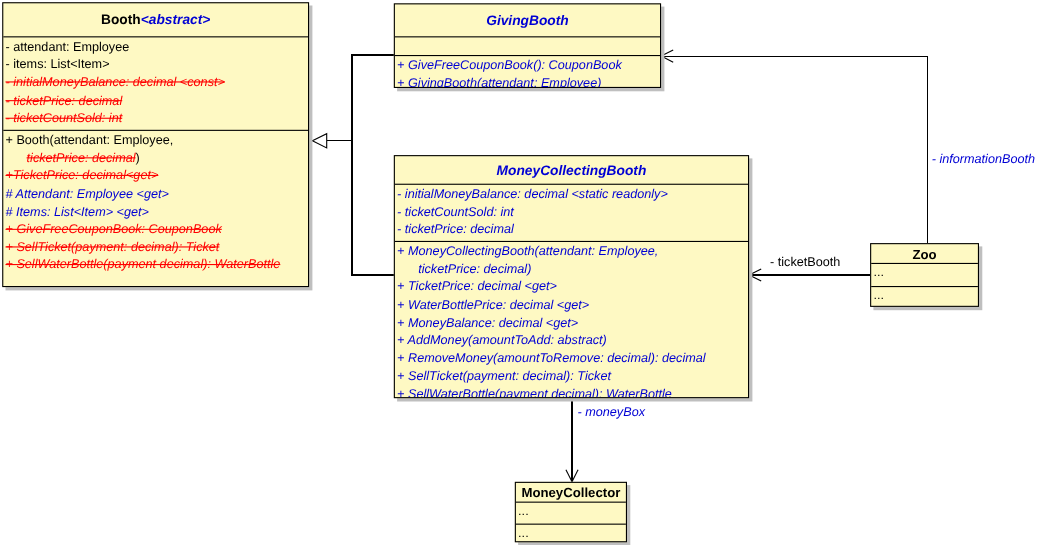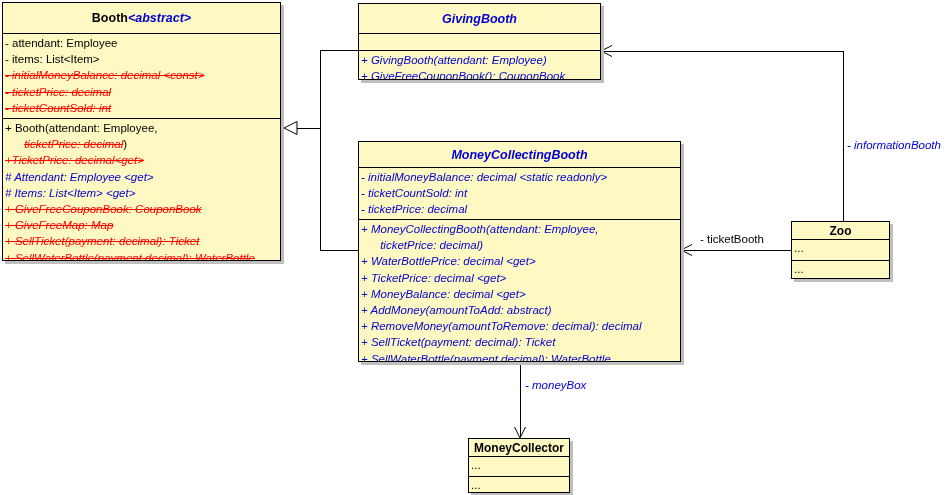--- a/index.html
+++ b/index.html
@@ -102,52 +102,51 @@
       <div class="uml-line"><span class="seg-removed">- ticketPrice: decimal</span></div>
       <div class="uml-line"><span class="seg-removed">- ticketCountSold: int</span></div>
     </div>
   <div class="uml-methods">
       <div class="uml-line"><span class="seg-plain">+ Booth(attendant: Employee,</span></div>
       <div class="uml-line"><span class="seg-plain">      </span><span class="seg-removed">ticketPrice: decimal</span><span class="seg-plain">)</span></div>
       <div class="uml-line"><span class="seg-removed">+TicketPrice: decimal&lt;get&gt;</span></div>
       <div class="uml-line"><span class="seg-changed"># Attendant: Employee &lt;get&gt;</span></div>
       <div class="uml-line"><span class="seg-changed"># Items: List&lt;Item&gt; &lt;get&gt;</span></div>
       <div class="uml-line"><span class="seg-removed">+ GiveFreeCouponBook: CouponBook</span></div>
-      <div class="uml-line"><span class="seg-removed">+ GiveFreeMap: Map</span></div>
       <div class="uml-line"><span class="seg-removed">+ SellTicket(payment: decimal): Ticket</span></div>
       <div class="uml-line"><span class="seg-removed">+ SellWaterBottle(payment decimal): WaterBottle</span></div>
     </div>
 </div>
 
 <div class="uml-class" style="left:358px;top:3px;width:243px;height:77px;">
   <div class="uml-title" style="height:29px;">
       <span class="seg-changed">GivingBooth</span>
     </div>
   <div class="uml-attrs" style="height:15px;"></div>
   <div class="uml-methods">
+      <div class="uml-line"><span class="seg-changed">+ GiveFreeCouponBook(): CouponBook</span></div>
       <div class="uml-line"><span class="seg-changed">+ GivingBooth(attendant: Employee)</span></div>
-      <div class="uml-line"><span class="seg-changed">+ GiveFreeCouponBook(): CouponBook</span></div>
       <div class="uml-line"><span class="seg-changed">+ GiveFreeMap(): Map</span></div>
     </div>
 </div>
 
 <div class="uml-class" style="left:358px;top:141px;width:323px;height:221px;">
   <div class="uml-title" style="height:25px;">
       <span class="seg-changed">MoneyCollectingBooth</span>
     </div>
   <div class="uml-attrs" style="height:50px;">
       <div class="uml-line"><span class="seg-changed">- initialMoneyBalance: decimal &lt;static readonly&gt;</span></div>
       <div class="uml-line"><span class="seg-changed">- ticketCountSold: int</span></div>
       <div class="uml-line"><span class="seg-changed">- ticketPrice: decimal</span></div>
     </div>
   <div class="uml-methods">
       <div class="uml-line"><span class="seg-changed">+ MoneyCollectingBooth(attendant: Employee,</span></div>
       <div class="uml-line"><span class="seg-changed">      ticketPrice: decimal)</span></div>
+      <div class="uml-line"><span class="seg-changed">+ TicketPrice: decimal &lt;get&gt;</span></div>
       <div class="uml-line"><span class="seg-changed">+ WaterBottlePrice: decimal &lt;get&gt;</span></div>
-      <div class="uml-line"><span class="seg-changed">+ TicketPrice: decimal &lt;get&gt;</span></div>
       <div class="uml-line"><span class="seg-changed">+ MoneyBalance: decimal &lt;get&gt;</span></div>
       <div class="uml-line"><span class="seg-changed">+ AddMoney(amountToAdd: abstract)</span></div>
       <div class="uml-line"><span class="seg-changed">+ RemoveMoney(amountToRemove: decimal): decimal</span></div>
       <div class="uml-line"><span class="seg-changed">+ SellTicket(payment: decimal): Ticket</span></div>
       <div class="uml-line"><span class="seg-changed">+ SellWaterBottle(payment decimal): WaterBottle</span></div>
     </div>
 </div>
 
 <div class="uml-class compact" style="left:791px;top:221px;width:99px;height:58px;">
   <div class="uml-title" style="height:17px;font-size:12px;">
@@ -168,13 +167,13 @@
   <div class="uml-attrs" style="height:18px;">
       <div class="uml-line"><span class="seg-plain">...</span></div>
     </div>
   <div class="uml-methods">
       <div class="uml-line"><span class="seg-plain">...</span></div>
     </div>
 </div>
 
 <div class="assoc-label style-changed" style="left:847px;top:139px;">- informationBooth</div>
 <div class="assoc-label style-plain" style="left:700px;top:233px;">- ticketBooth</div>
-<div class="assoc-label style-changed" style="left:525px;top:379px;text-align:center;">- moneyBox</div>
+<div class="assoc-label style-changed" style="left:525px;top:369px;text-align:center;">- moneyBox</div>
 
 </body></html>

